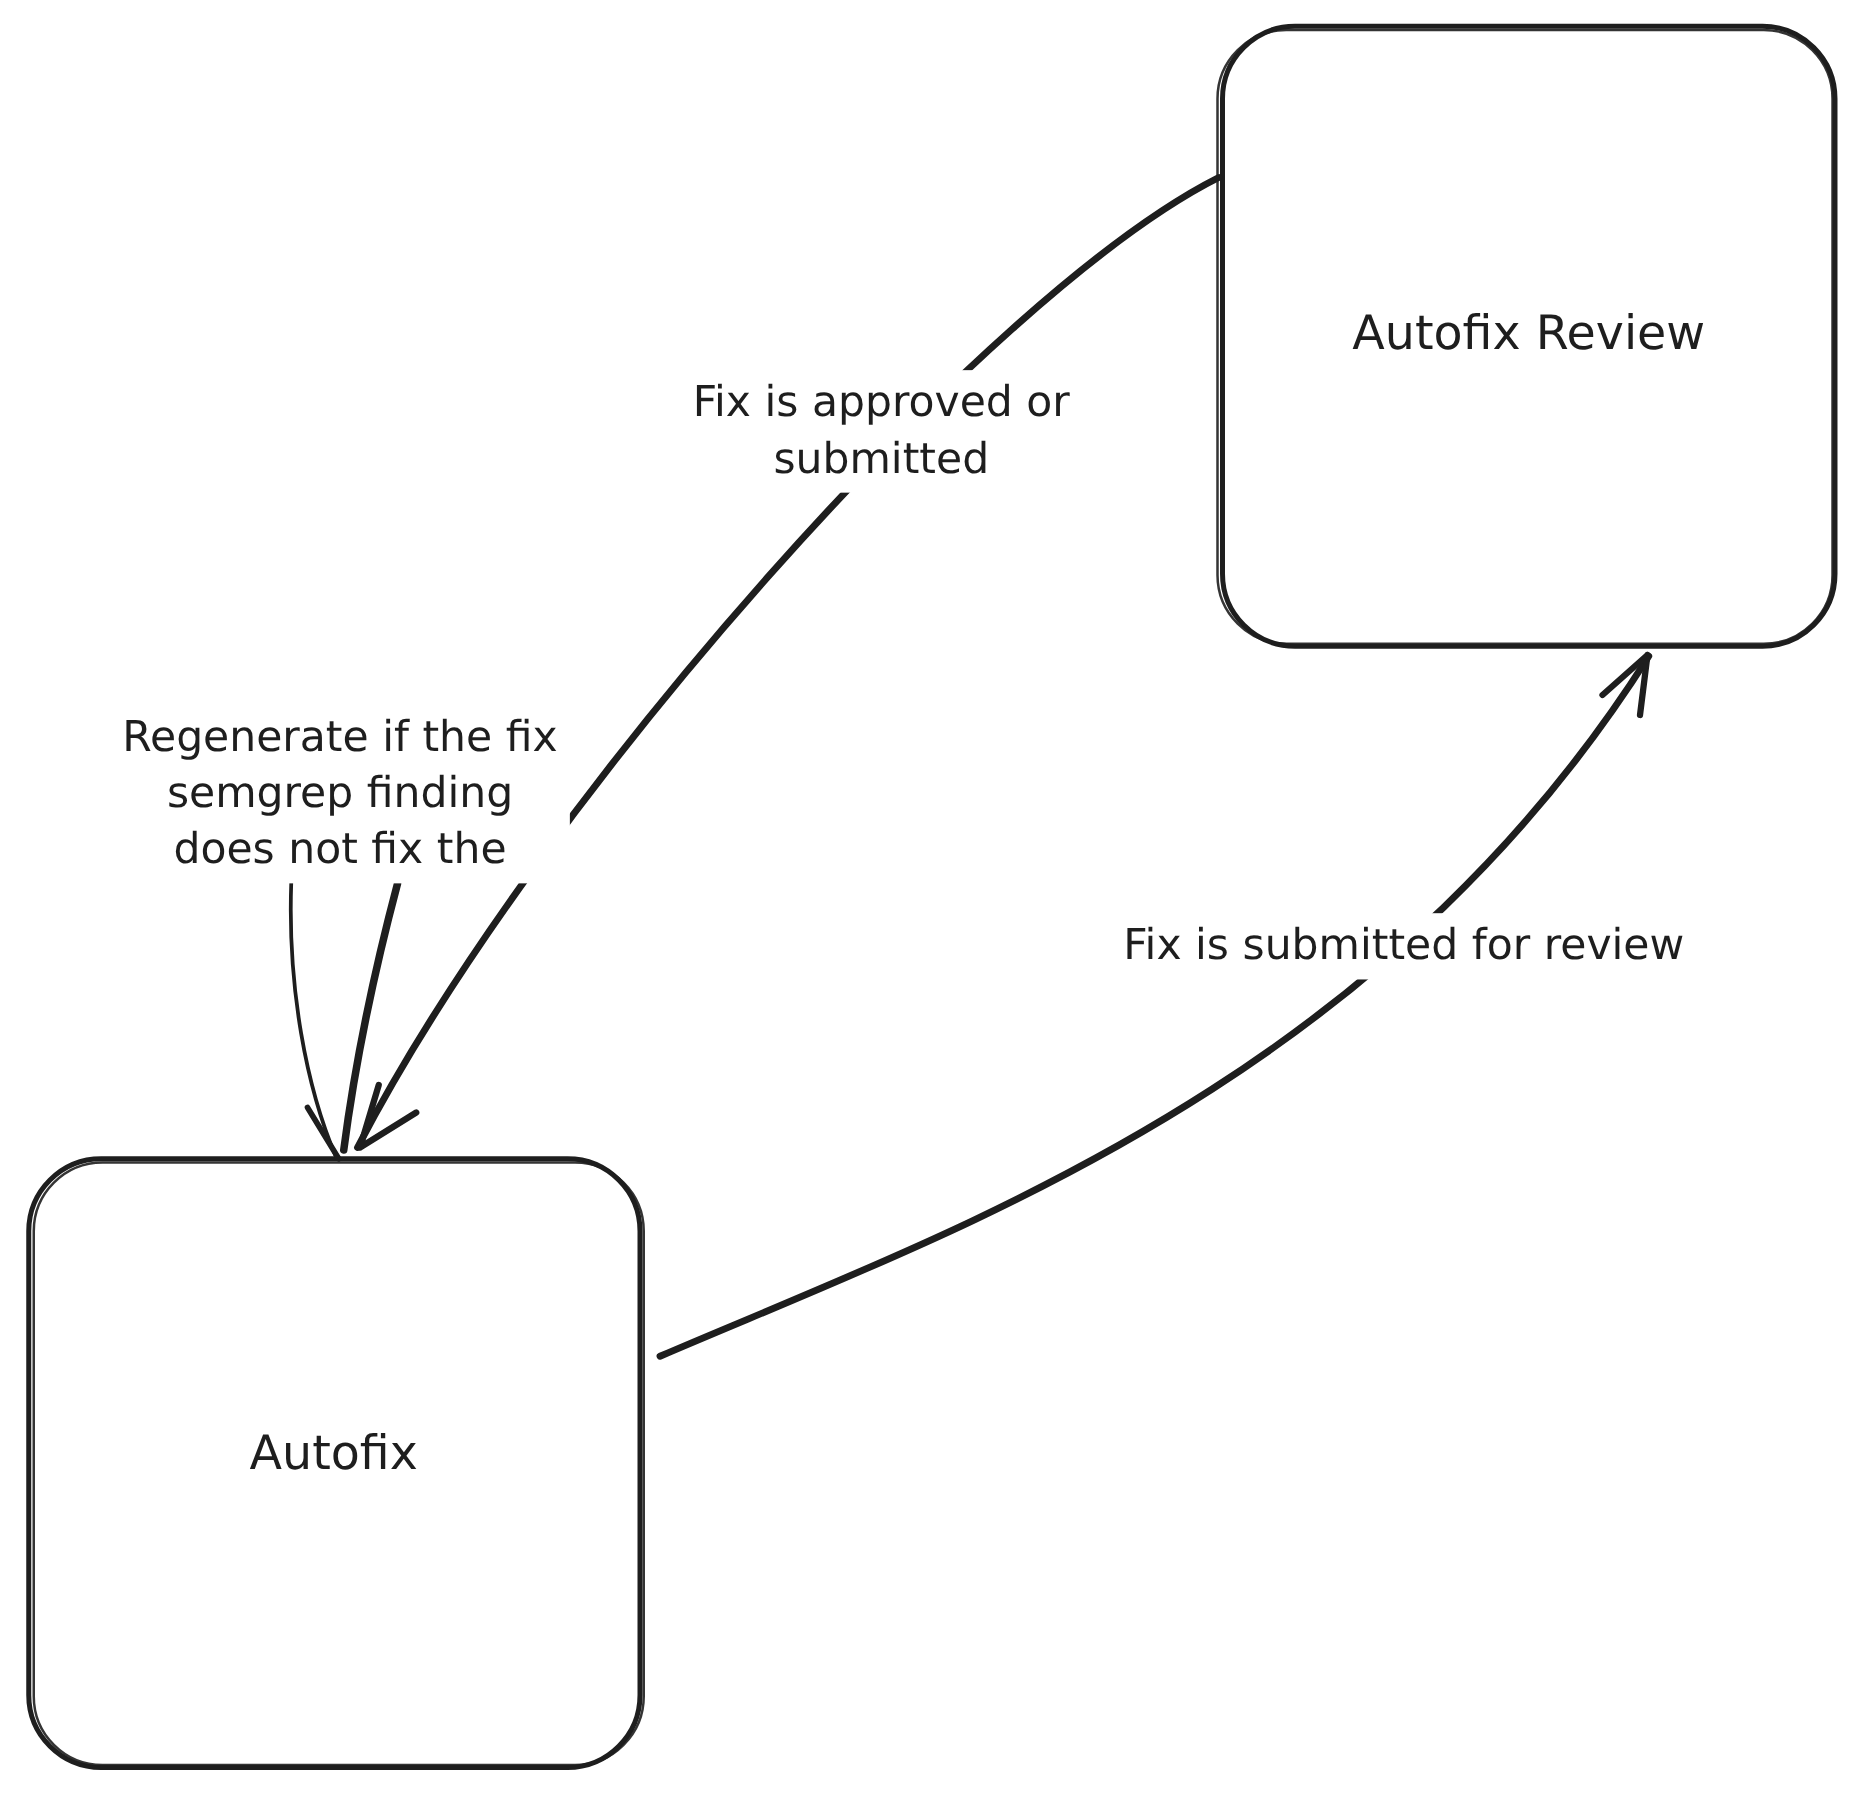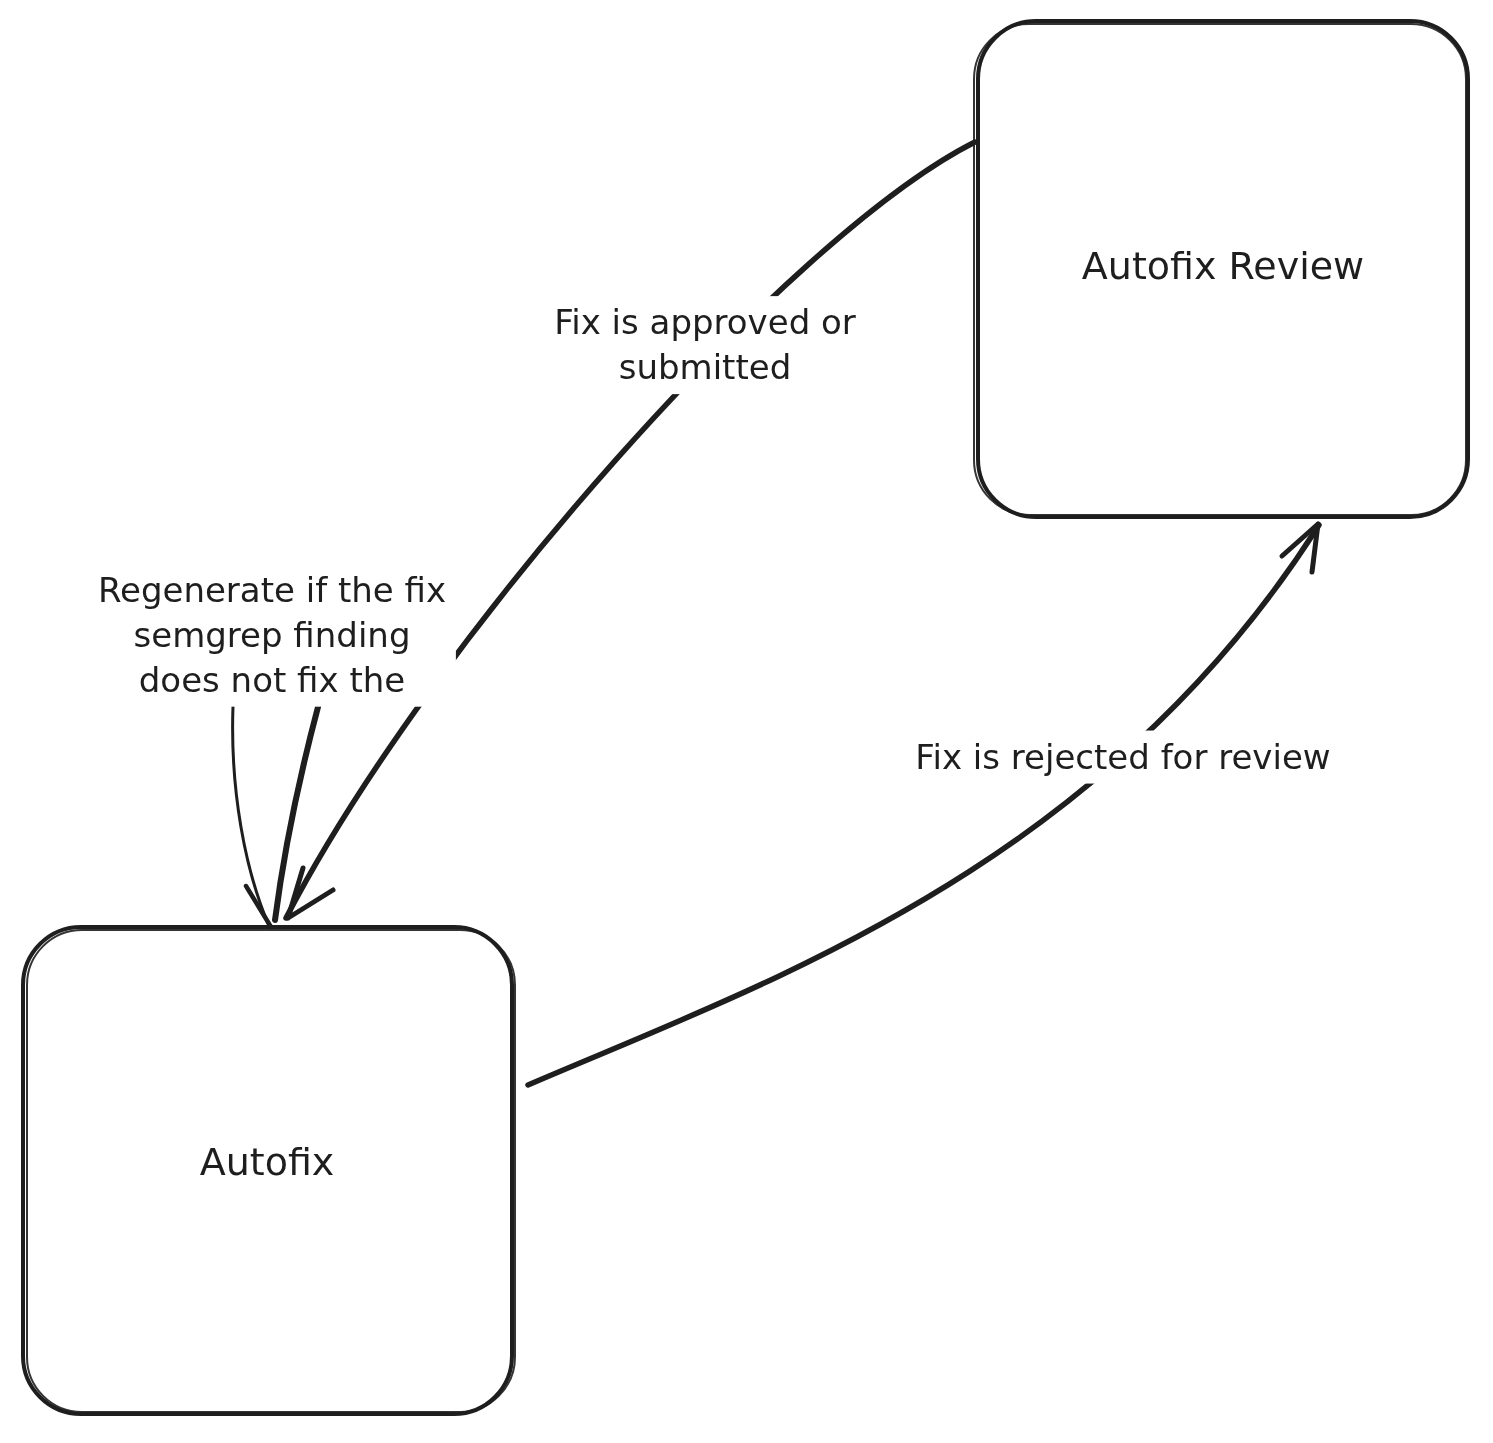--- a/index.html
+++ b/index.html
@@ -93,16 +93,16 @@
     <span class="line">submitted</span>
   </div>
 
   <div class="label edge-label" style="left:272px; top:635px;">
     <span class="line">Regenerate if the fix</span>
     <span class="line">semgrep finding</span>
     <span class="line">does not fix the</span>
   </div>
 
   <div class="label edge-label" style="left:1123px; top:757px;">
-    <span class="line">Fix is rejected for review</span>
+    <span class="line">Fix is submitted for review</span>
   </div>
 
 </div>
 
 </body></html>

